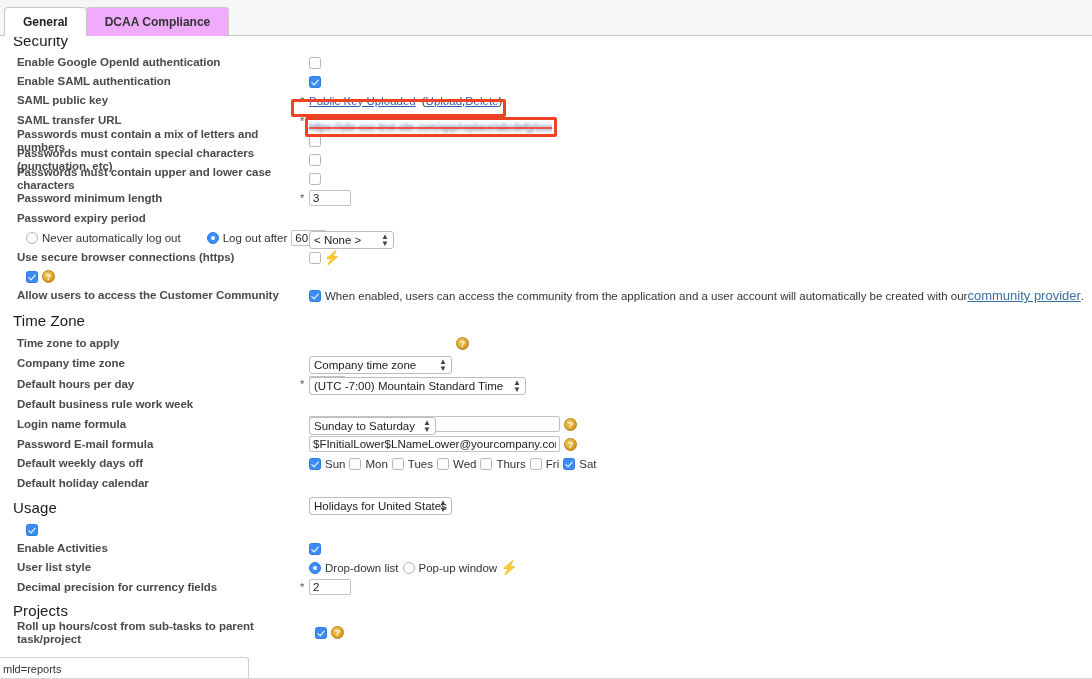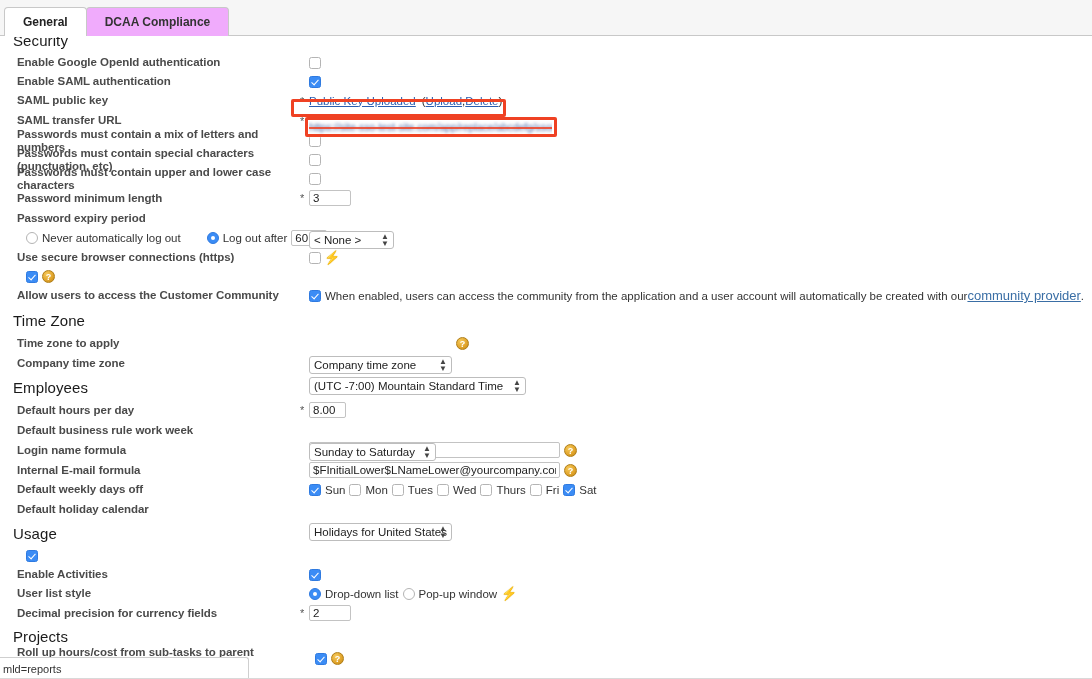--- a/index.html
+++ b/index.html
@@ -474,21 +474,20 @@
       <span class="sel" style="width:217px">
         <span>(UTC -7:00) Mountain Standard Time</span>
         <span class="arrows">
             <span>▲</span>
             <span>▼</span>
           </span>
       </span>
     </div>
   </div>
 
-  <div class="section-title" style="padding-top:5px">Employees</div>
 
   <div class="row" style="height:20px">
     <div class="row-label">Default hours per day</div>
     <div class="row-star">*</div>
     <div class="row-field">
       <input class="txt" style="width: 37px;" value="8.00">
     </div>
   </div>
 
   <div class="row" style="height:20px">
@@ -508,21 +507,21 @@
   <div class="row" style="height:20px">
     <div class="row-label">Login name formula</div>
     <div class="row-star blank">*</div>
     <div class="row-field">
       <input class="txt" style="width: 251px;" value="$FNameLower">
       <span class="helpicon">?</span>
     </div>
   </div>
 
   <div class="row" style="height:20px">
-    <div class="row-label">Internal E-mail formula</div>
+    <div class="row-label">Password E-mail formula</div>
     <div class="row-star blank">*</div>
     <div class="row-field">
       <input class="txt" style="width: 251px;" value="$FInitialLower$LNameLower@yourcompany.com">
       <span class="helpicon">?</span>
     </div>
   </div>
 
   <div class="row" style="height:19px">
     <div class="row-label">Default weekly days off</div>
     <div class="row-star blank">*</div>

